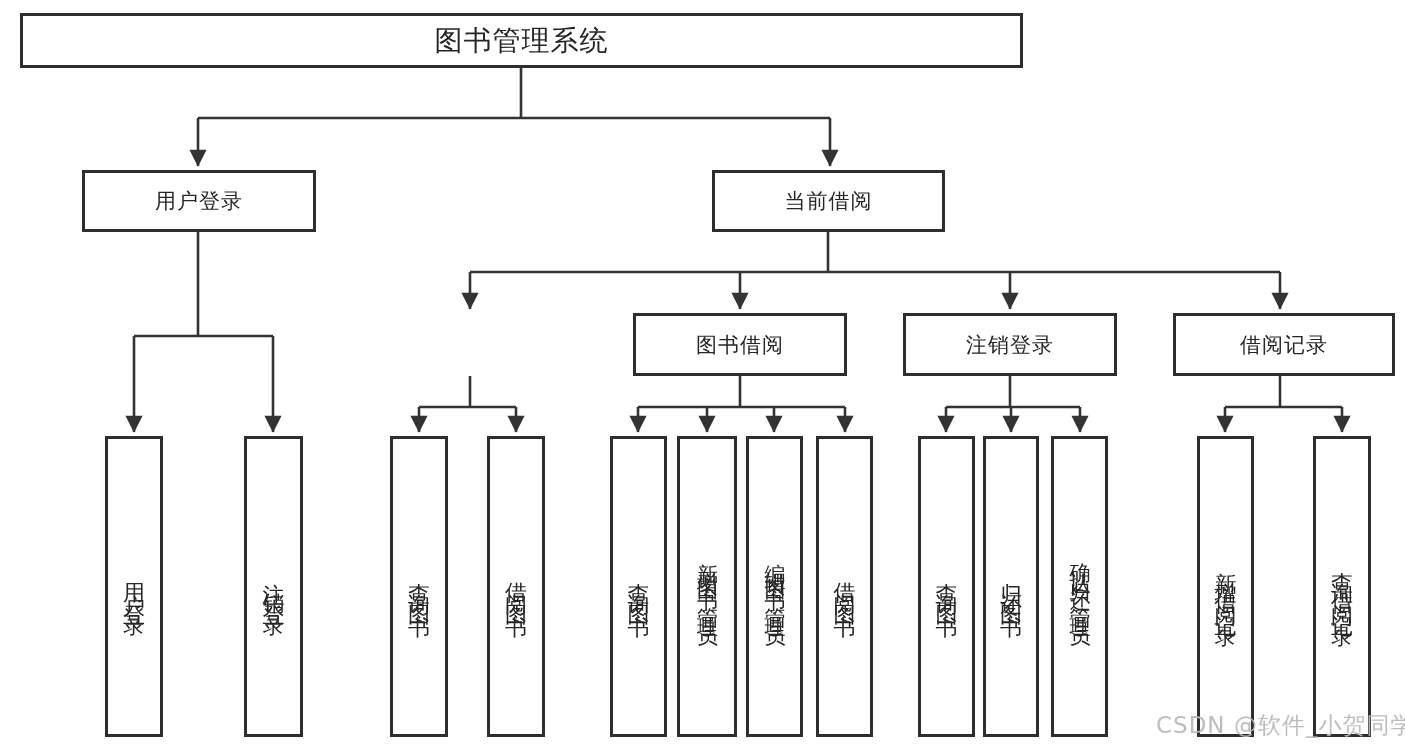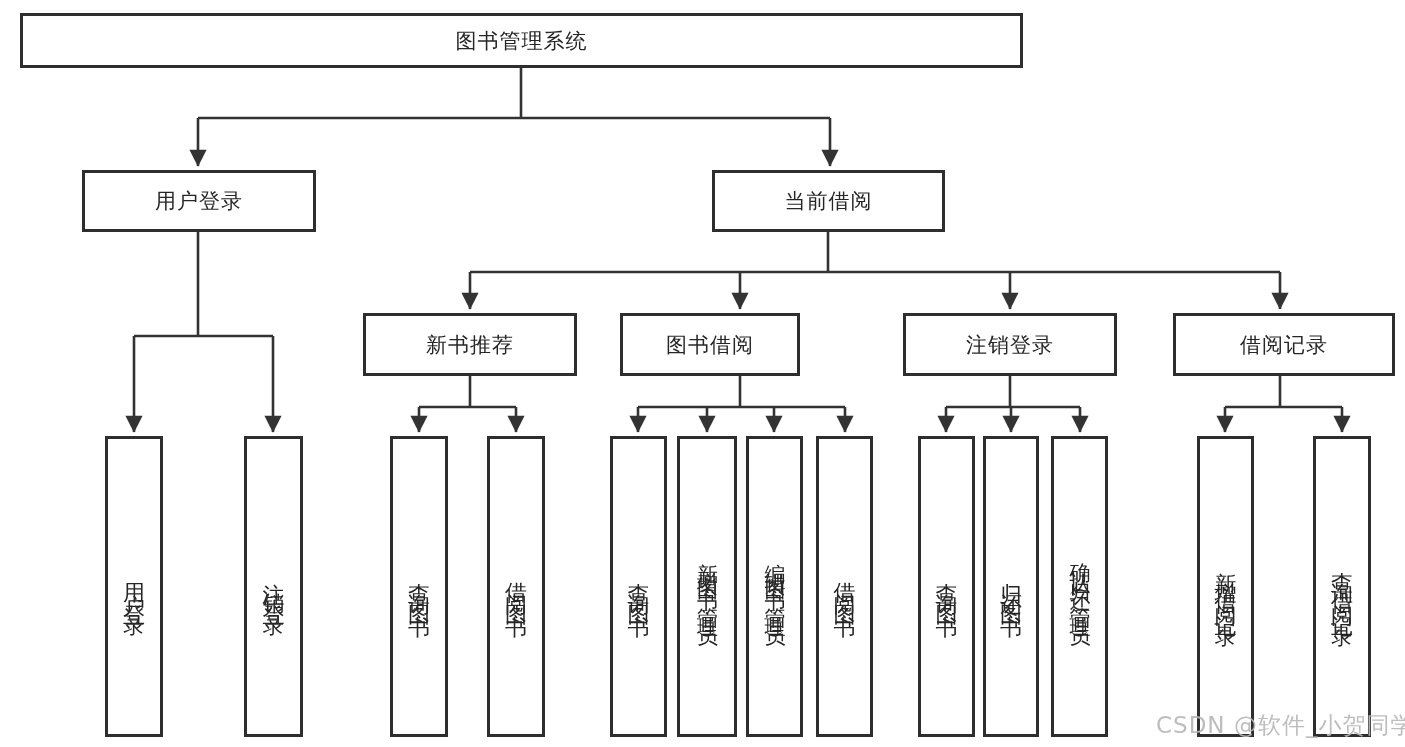--- a/index.html
+++ b/index.html
@@ -6,21 +6,21 @@
   .canvas{
     position:relative;width:1405px;height:747px;background:#ffffff;overflow:hidden;
     font-family:"DejaVu Sans","Liberation Sans",sans-serif;color:#262626;
   }
   .wires{position:absolute;left:0;top:0;z-index:1;}
   .node{
     position:absolute;z-index:2;box-sizing:border-box;background:#ffffff;
     border:3px solid #2e2e2e;display:flex;align-items:center;justify-content:center;
   }
   .h-label{font-size:21px;letter-spacing:1px;white-space:nowrap;color:#262626;}
-  .root .h-label{font-size:21px;}
+  .root .h-label{font-size:28px;}
   .v-label{
     writing-mode:vertical-rl;text-orientation:mixed;
     font-size:22px;letter-spacing:11px;line-height:1;color:#262626;white-space:nowrap;
   }
   .v-label.long{font-size:21px;letter-spacing:9px;}
   .watermark{
     position:absolute;z-index:3;left:1156px;top:710px;
     font-size:23px;letter-spacing:1px;color:rgba(183,183,183,0.92);white-space:nowrap;
   }
 </style>
@@ -83,24 +83,21 @@
     <span class="h-label">图书管理系统</span>
   </div>
 
   <div class="node" style="left:82px;top:170px;width:234px;height:62px">
     <span class="h-label">用户登录</span>
   </div>
   <div class="node" style="left:712px;top:170px;width:233px;height:62px">
     <span class="h-label">当前借阅</span>
   </div>
 
-  <div class="node" style="left:363px;top:313px;width:214px;height:63px">
-    <span class="h-label">新书推荐</span>
-  </div>
-  <div class="node" style="left:620px;top:313px;width:180px;height:63px">
+  <div class="node" style="left:633px;top:313px;width:214px;height:63px">
     <span class="h-label">图书借阅</span>
   </div>
   <div class="node" style="left:903px;top:313px;width:214px;height:63px">
     <span class="h-label">注销登录</span>
   </div>
   <div class="node" style="left:1173px;top:313px;width:222px;height:63px">
     <span class="h-label">借阅记录</span>
   </div>
 
   <div class="node" style="left:105px;top:436px;width:58px;height:301px">

